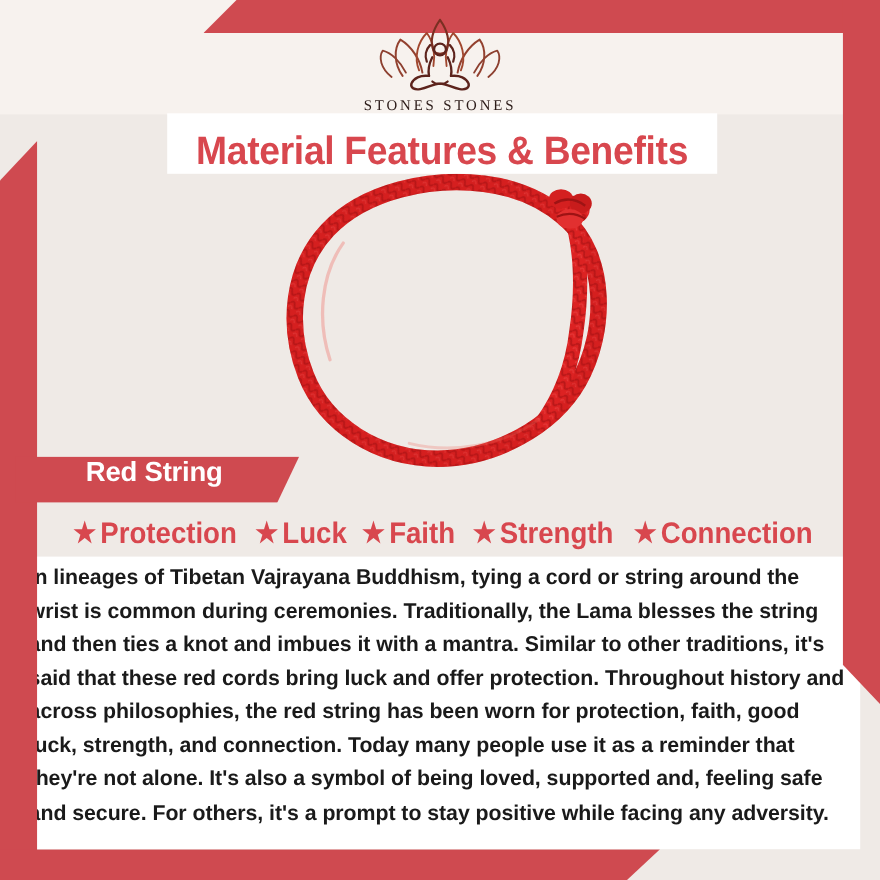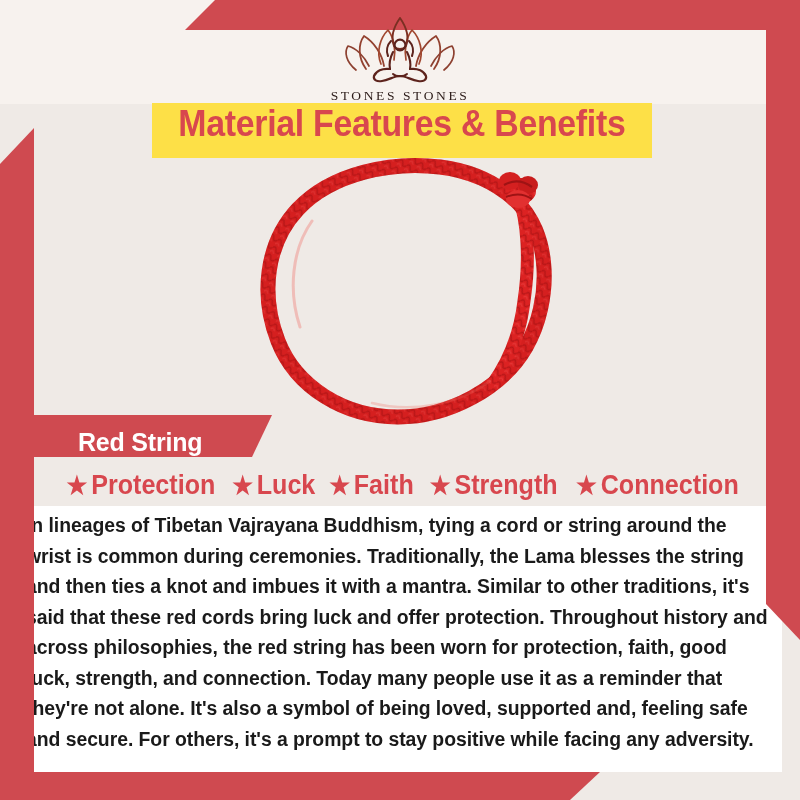--- a/index.html
+++ b/index.html
@@ -91,23 +91,23 @@
     white-space: nowrap;
   }
 
   
   .title-banner {
     position: absolute;
     top: 103px;
     left: 152px;
     width: 500px;
     height: 55px;
-    background: #fde047;
-    display: flex;
-    align-items: flex-start;
+    background: #ffffff;
+    display: flex;
+    align-items: flex-end;
     justify-content: center;
     z-index: 5;
   }
   .title-banner .title {
     font-family: "Liberation Sans Narrow", "Liberation Sans", sans-serif;
     font-weight: bold;
     font-size: 36px;
     color: #d8474e;
     letter-spacing: -0.3px;
     white-space: nowrap;
@@ -134,21 +134,21 @@
   
   .ribbon {
     position: absolute;
     top: 415px;
     left: 14px;
     height: 42px;
     width: 258px;
     background: #cf4a50;
     clip-path: polygon(0 0, 258px 0, 238px 42px, 0 42px);
     display: flex;
-    align-items: flex-end;
+    align-items: flex-start;
     z-index: 5;
   }
   .ribbon-label {
     margin-left: 64px;
     color: #ffffff;
     font-weight: bold;
     font-size: 25px;
     letter-spacing: -0.2px;
     white-space: nowrap;
   }

